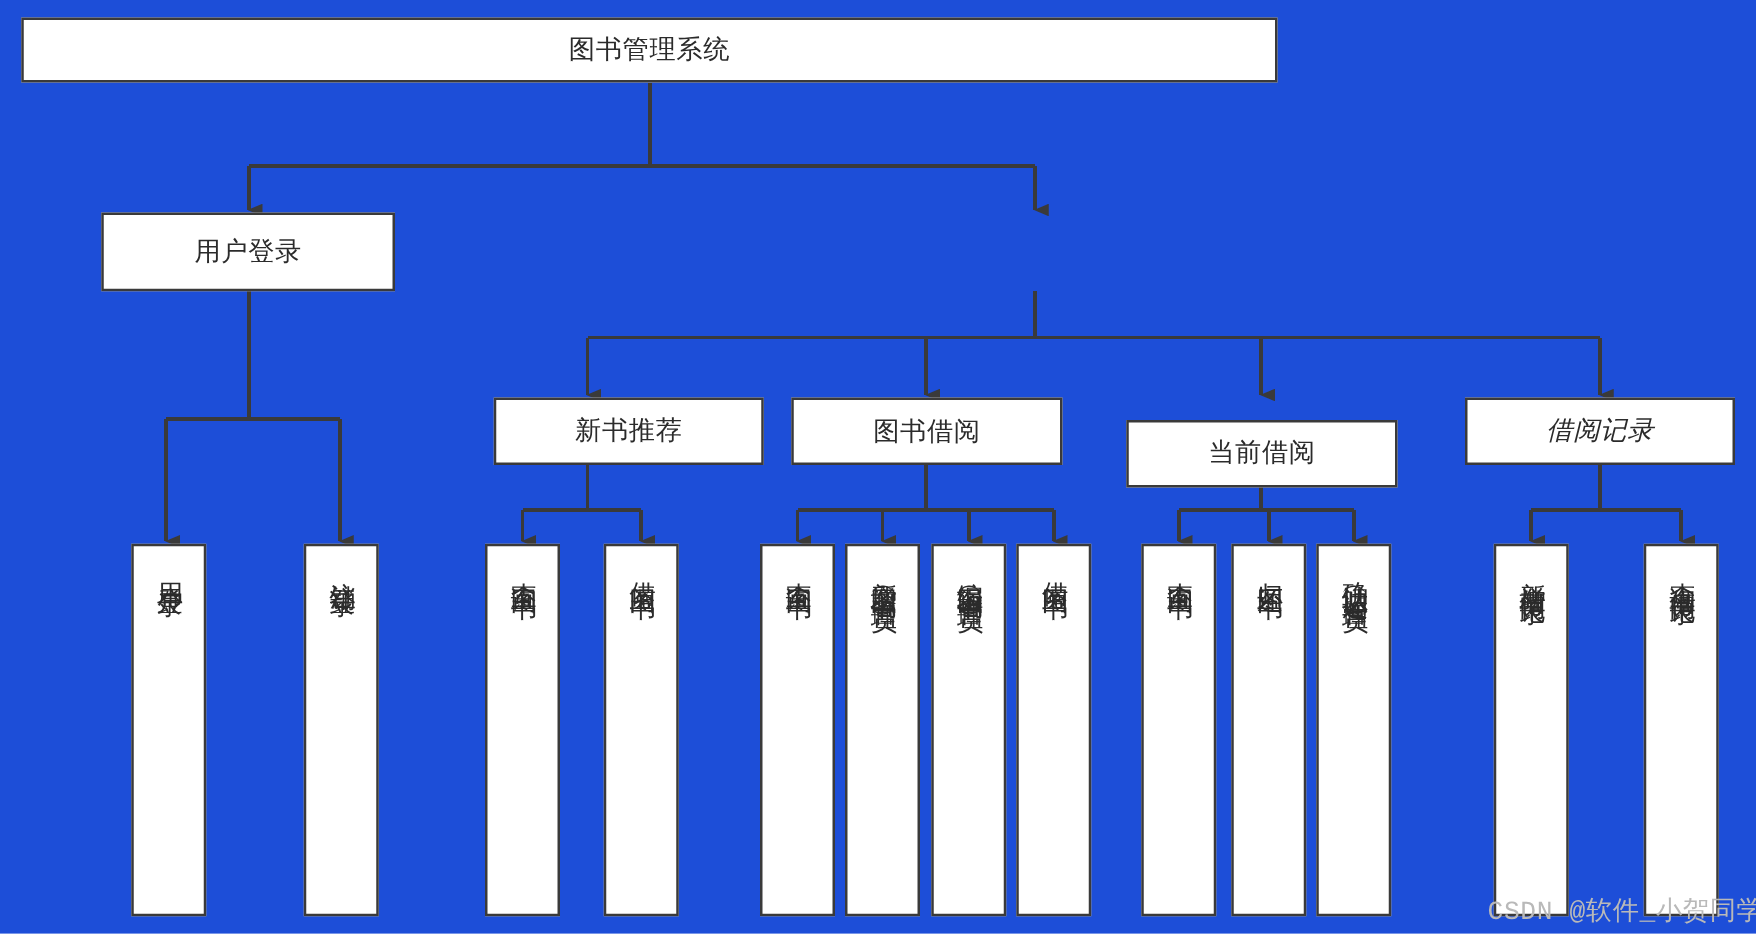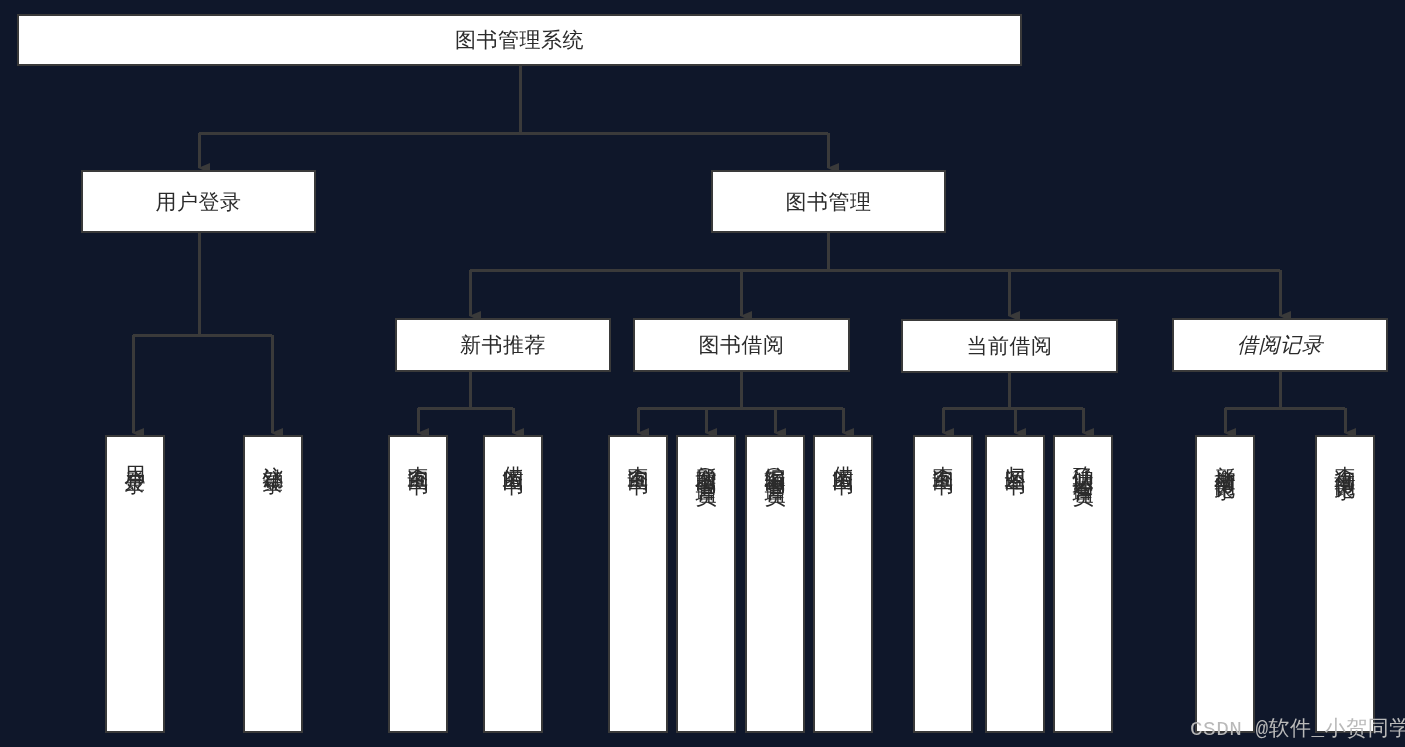--- a/index.html
+++ b/index.html
@@ -8,21 +8,21 @@
     padding: 0;
     background: #ffffff;
   }
   body {
     font-family: "Liberation Sans", "DejaVu Sans", sans-serif;
   }
   #canvas {
     position: relative;
     width: 1405px;
     height: 747px;
-    background: #0f172a;
+    background: #1d4ed8;
     overflow: hidden;
   }
   svg.wires {
     position: absolute;
     left: 0;
     top: 0;
     width: 1405px;
     height: 747px;
   }
   .node {
@@ -118,31 +118,28 @@
       </g>
   </svg>
 
   <div class="node root horizontal" style="left: 17px; top: 14px; width: 1005px; height: 52px;">
     <span class="label">图书管理系统</span>
   </div>
 
   <div class="node horizontal" style="left: 81px; top: 170px; width: 235px; height: 63px;">
     <span class="label">用户登录</span>
   </div>
-  <div class="node horizontal" style="left: 711px; top: 170px; width: 235px; height: 63px;">
-    <span class="label">图书管理</span>
-  </div>
 
   <div class="node horizontal" style="left: 362px; top: 318px; width: 216px; height: 54px; margin-left: 33px;">
     <span class="label">新书推荐</span>
   </div>
   <div class="node horizontal" style="left: 633px; top: 318px; width: 217px; height: 54px; font-family: Liberation Serif, serif;">
     <span class="label">图书借阅</span>
   </div>
-  <div class="node horizontal" style="left: 901px; top: 319px; width: 217px; height: 54px;">
+  <div class="node horizontal" style="left: 901px; top: 336px; width: 217px; height: 54px;">
     <span class="label">当前借阅</span>
   </div>
   <div class="node horizontal" style="left: 1172px; top: 318px; width: 216px; height: 54px; font-style: italic;">
     <span class="label">借阅记录</span>
   </div>
 
   <div class="node vertical" style="left: 105px; top: 435px; width: 60px; height: 298px;">
     <span class="label">用户登录</span>
   </div>
   <div class="node vertical" style="left: 243px; top: 435px; width: 60px; height: 298px;">

